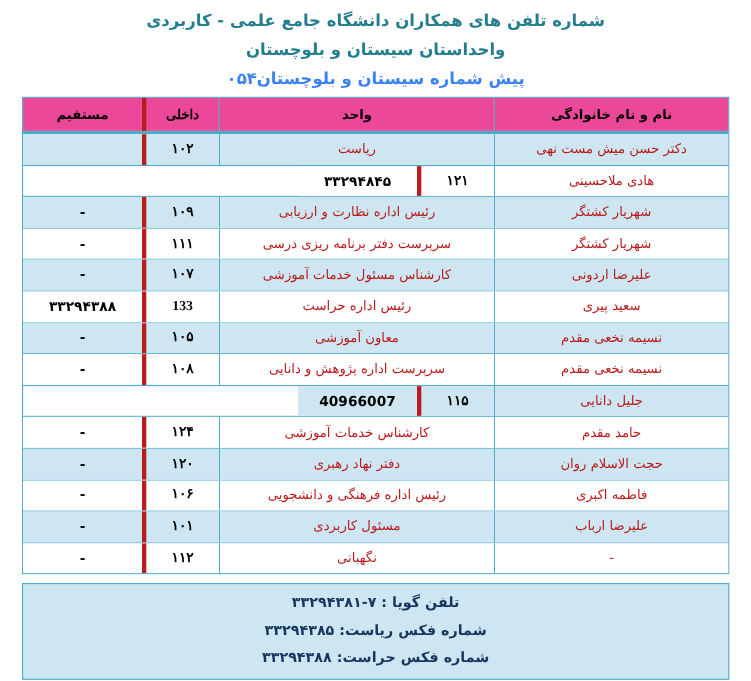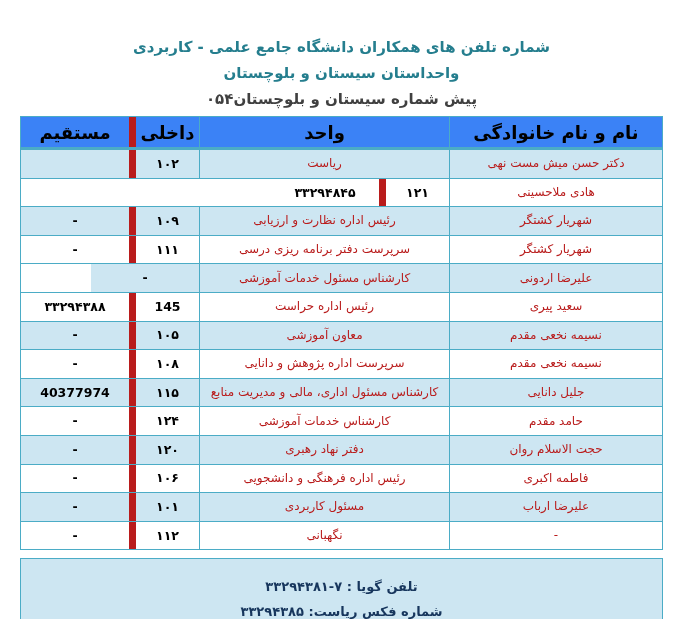--- a/index.html
+++ b/index.html
@@ -5,75 +5,75 @@
   * { box-sizing: border-box; margin: 0; padding: 0; }
   html, body { width: 683px; height: 619px; background: #ffffff; }
   body {
     font-family: "DejaVu Sans", sans-serif;
     direction: rtl;
     overflow: hidden;
   }
   .page { width: 683px; height: 619px; position: relative; }
 
   
-  .titles { padding-top: 6px; text-align: center; margin-top: 28px; }
+  .titles { padding-top: 6px; text-align: center; }
   .title-line {
     font-weight: bold;
     font-size: 15px;
     line-height: 26px;
     color: #257e8e;
   }
-  .title-line.red { color: #404040; }
+  .title-line.red { color: #3b82f6; }
 
   
   .ptable {
     width: 643px;
     margin: 4px 20px 0 20px;
     border: 1px solid #4bacc6;
     direction: rtl;
   }
   .tr { display: flex; flex-direction: row; width: 100%; }
   .td, .th {
     display: flex;
     align-items: center;
     justify-content: center;
     text-align: center;
     overflow: hidden;
   }
   .col-name   { width: 213px; border-left: 1px solid #4bacc6; }
   .col-unit   { width: 250px; border-left: 1px solid #4bacc6; }
-  .col-ext    { width: 70px;  border-left: 7px solid #b91c1c; }
+  .col-ext    { width: 70px;  border-left: 4px solid #b91c1c; font-family: Liberation Serif, serif; }
   .col-direct { width: 108px; }
   .thead { border-bottom: 3px solid #4bacc6; }
   .thead .th {
     height: 30px;
     font-weight: bold;
-    font-size: 18px;
+    font-size: 12px;
     color: #000000;
-    background: #3b82f6;
+    background: #ec4899;
   }
   .tbody .tr + .tr { border-top: 1px solid #4bacc6; }
   .tbody .td {
     height: 27.6px;
     font-size: 12px;
     color: #b91c1c;
     background: #ffffff;
     line-height: 1.1;
   }
   .tbody .tr.alt .td { background: #cde6f2; }
   .td.num { font-weight: bold; font-size: 12.5px; color: #000000; }
 
   
   .footer-box {
     width: 643px;
     margin: 8px 20px 0 20px;
     border: 1px solid #4bacc6;
     background: #cde6f2;
     text-align: center;
-    padding: 15px 0 6px 0;
+    padding: 5px 0 6px 0;
   }
   .footer-line {
     font-weight: bold;
     font-size: 13px;
     line-height: 25px;
     color: #17365d;
   }
 </style>
 </head>
 <body>
@@ -113,45 +113,45 @@
       </div>
       <div class="tr">
         <div class="td col-name">شهریار کشتگر</div>
         <div class="td col-unit">سرپرست دفتر برنامه ریزی درسی</div>
         <div class="td col-ext num">۱۱۱</div>
         <div class="td col-direct num">-</div>
       </div>
       <div class="tr alt">
         <div class="td col-name">علیرضا اردونی</div>
         <div class="td col-unit">کارشناس مسئول خدمات آموزشی</div>
+        <div class="td col-ext num">۱۰۷</div>
         <div class="td col-direct num">-</div>
       </div>
       <div class="tr">
         <div class="td col-name">سعید پیری</div>
         <div class="td col-unit">رئیس اداره حراست</div>
-        <div class="td col-ext num">145</div>
+        <div class="td col-ext num">133</div>
         <div class="td col-direct num">۳۳۲۹۴۳۸۸</div>
       </div>
       <div class="tr alt">
         <div class="td col-name">نسیمه نخعی مقدم</div>
         <div class="td col-unit">معاون آموزشی</div>
         <div class="td col-ext num">۱۰۵</div>
         <div class="td col-direct num">-</div>
       </div>
       <div class="tr">
         <div class="td col-name">نسیمه نخعی مقدم</div>
         <div class="td col-unit">سرپرست اداره پژوهش و دانایی</div>
         <div class="td col-ext num">۱۰۸</div>
         <div class="td col-direct num">-</div>
       </div>
       <div class="tr alt">
         <div class="td col-name">جلیل دانایی</div>
-        <div class="td col-unit">کارشناس مسئول اداری، مالی و مدیریت منابع</div>
         <div class="td col-ext num">۱۱۵</div>
-        <div class="td col-direct num">40377974</div>
+        <div class="td col-direct num">40966007</div>
       </div>
       <div class="tr">
         <div class="td col-name">حامد مقدم</div>
         <div class="td col-unit">کارشناس خدمات آموزشی</div>
         <div class="td col-ext num">۱۲۴</div>
         <div class="td col-direct num">-</div>
       </div>
       <div class="tr alt">
         <div class="td col-name">حجت الاسلام  روان</div>
         <div class="td col-unit">دفتر نهاد رهبری</div>
@@ -175,15 +175,16 @@
         <div class="td col-unit">نگهبانی</div>
         <div class="td col-ext num">۱۱۲</div>
         <div class="td col-direct num">-</div>
       </div>
     </div>
   </div>
 
   <div class="footer-box">
     <div class="footer-line">تلفن گویا : ۷-۳۳۲۹۴۳۸۱</div>
     <div class="footer-line">شماره فکس ریاست: ۳۳۲۹۴۳۸۵</div>
+    <div class="footer-line">شماره فکس حراست: ۳۳۲۹۴۳۸۸</div>
   </div>
 
 </div>
 
 </body></html>

